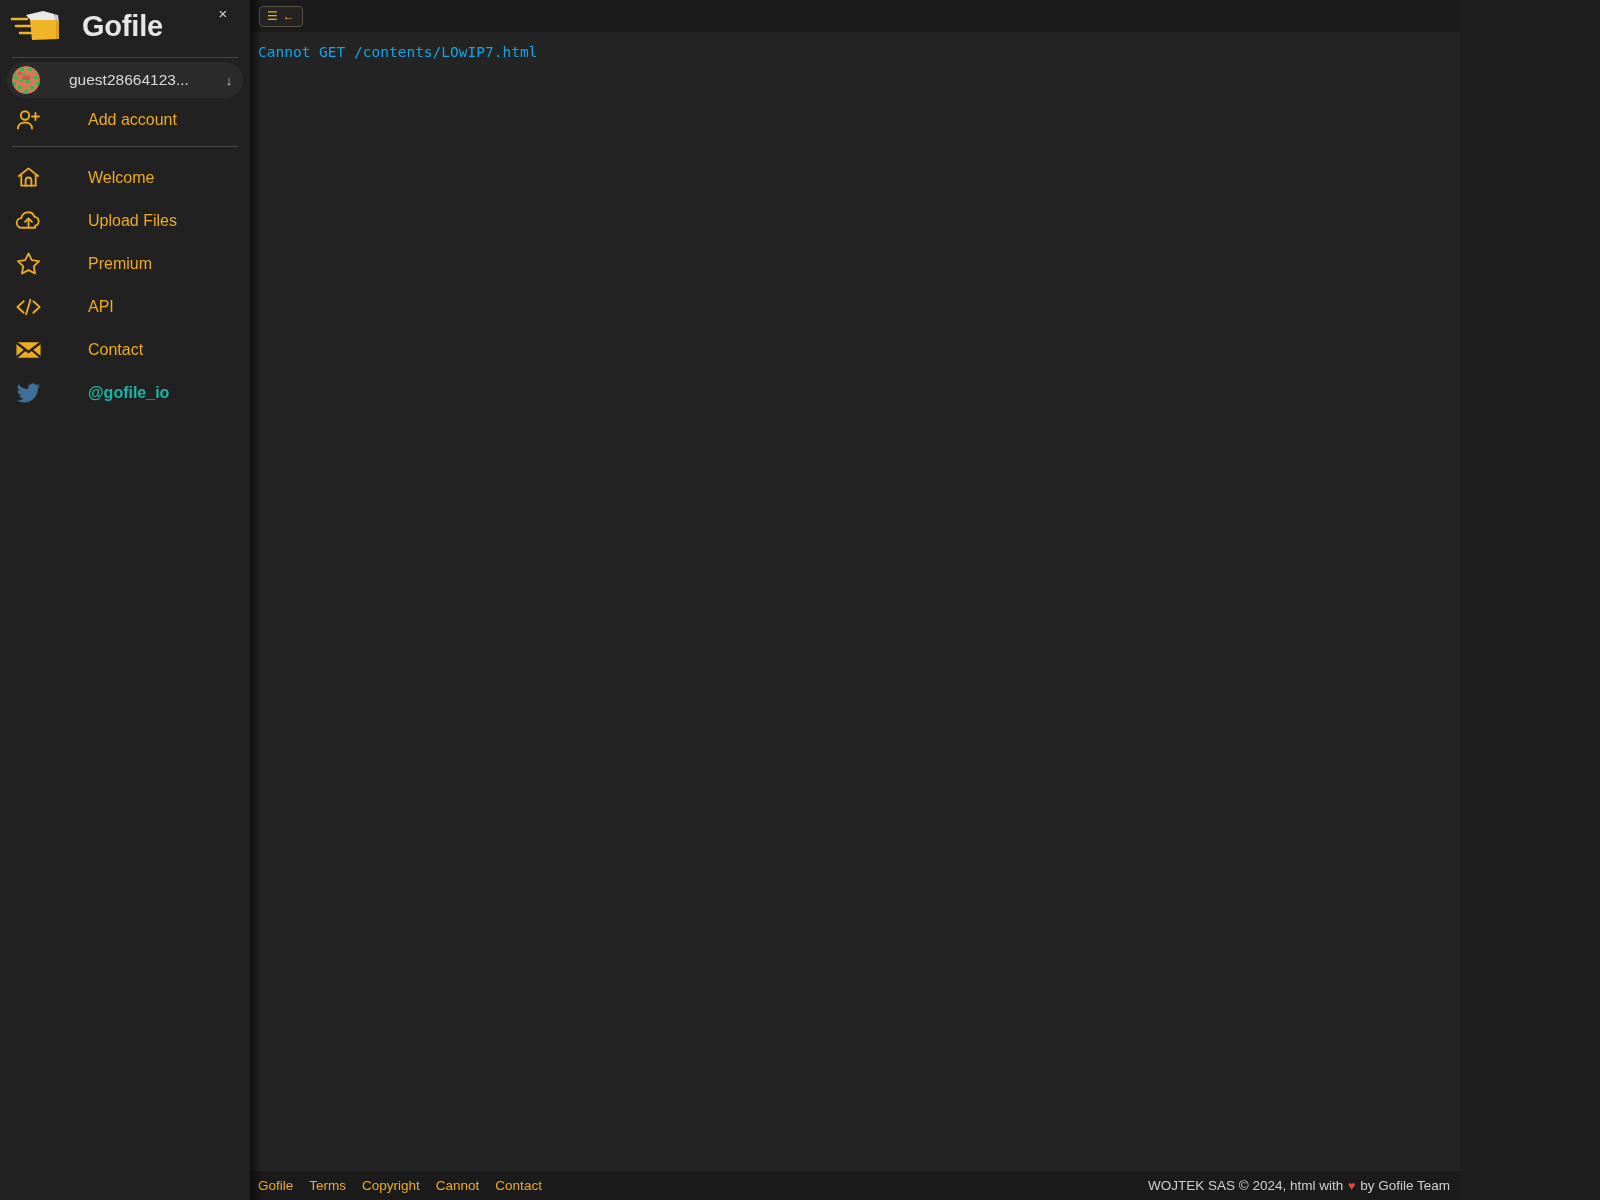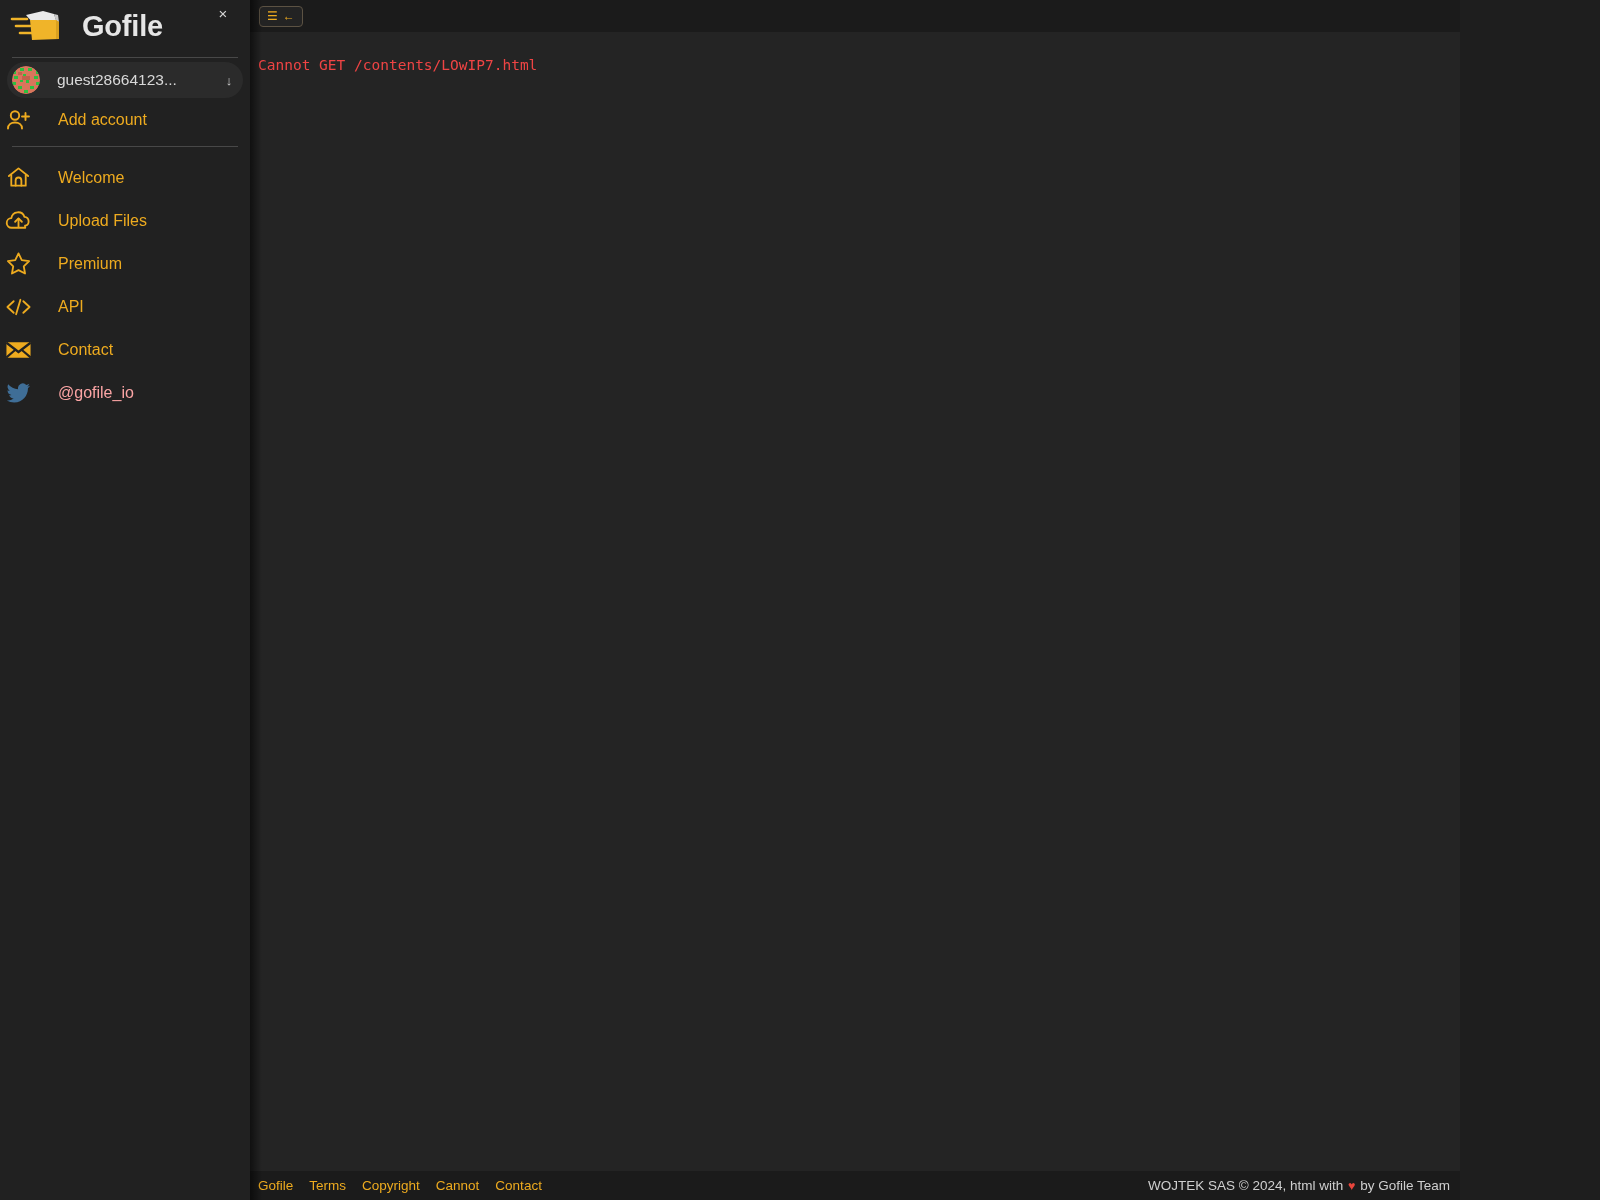--- a/index.html
+++ b/index.html
@@ -72,20 +72,21 @@
 
   .account-row {
     display: flex;
     align-items: center;
     height: 36px;
     margin: 2px 7px 0 7px;
     border-radius: 18px;
     background: #2b2b2b;
     padding: 0 6px 0 5px;
     cursor: pointer;
+    gap: 12px;
   }
   .avatar {
     width: 28px; height: 28px;
     border-radius: 50%;
     flex: 0 0 28px;
     overflow: hidden;
   }
   .account-name {
     flex: 1 1 auto;
     margin-left: 17px;
@@ -98,37 +99,39 @@
     flex: 0 0 16px;
     color: #cfcfcf;
     font-size: 13px;
     text-align: center;
   }
 
   .nav-item {
     display: flex;
     align-items: center;
     height: 43px;
+    padding-left: 10px;
     cursor: pointer;
     text-decoration: none;
+    gap: 20px;
   }
   .nav-item .nav-icon {
     width: 36px; height: 28px;
     flex: 0 0 36px;
     display: flex;
     align-items: center;
     justify-content: center;
   }
   .nav-item .nav-label {
     margin-left: 22px;
     font-size: 16px;
     color: #eeab1f;
     white-space: nowrap;
   }
-  .nav-item.twitter .nav-label { color: #fca5a5; }
+  .nav-item.twitter .nav-label { color: #14b8a6; font-weight: bold; }
 
   .nav-gap { height: 5px; }
 
   
   #main {
     position: relative;
     flex: 1 1 auto;
     height: 1200px;
     background: #242424;
     display: flex;
@@ -157,23 +160,22 @@
   .menu-btn .glyph { color: #eeab1f; font-size: 12px; line-height: 1; }
 
   .content {
     flex: 1 1 auto;
     background: #242424;
     padding: 12px 0 0 8px;
   }
   .error-text {
     font-family: "DejaVu Sans Mono", "Liberation Mono", monospace;
     font-size: 14.5px;
-    color: #ef4444;
+    color: #0ea5e9;
     white-space: pre;
-    margin-top: 13px;
   }
 
   .footer {
     flex: 0 0 29px;
     height: 29px;
     background: #1b1b1b;
     display: flex;
     align-items: center;
     padding: 0 10px 0 8px;
   }

